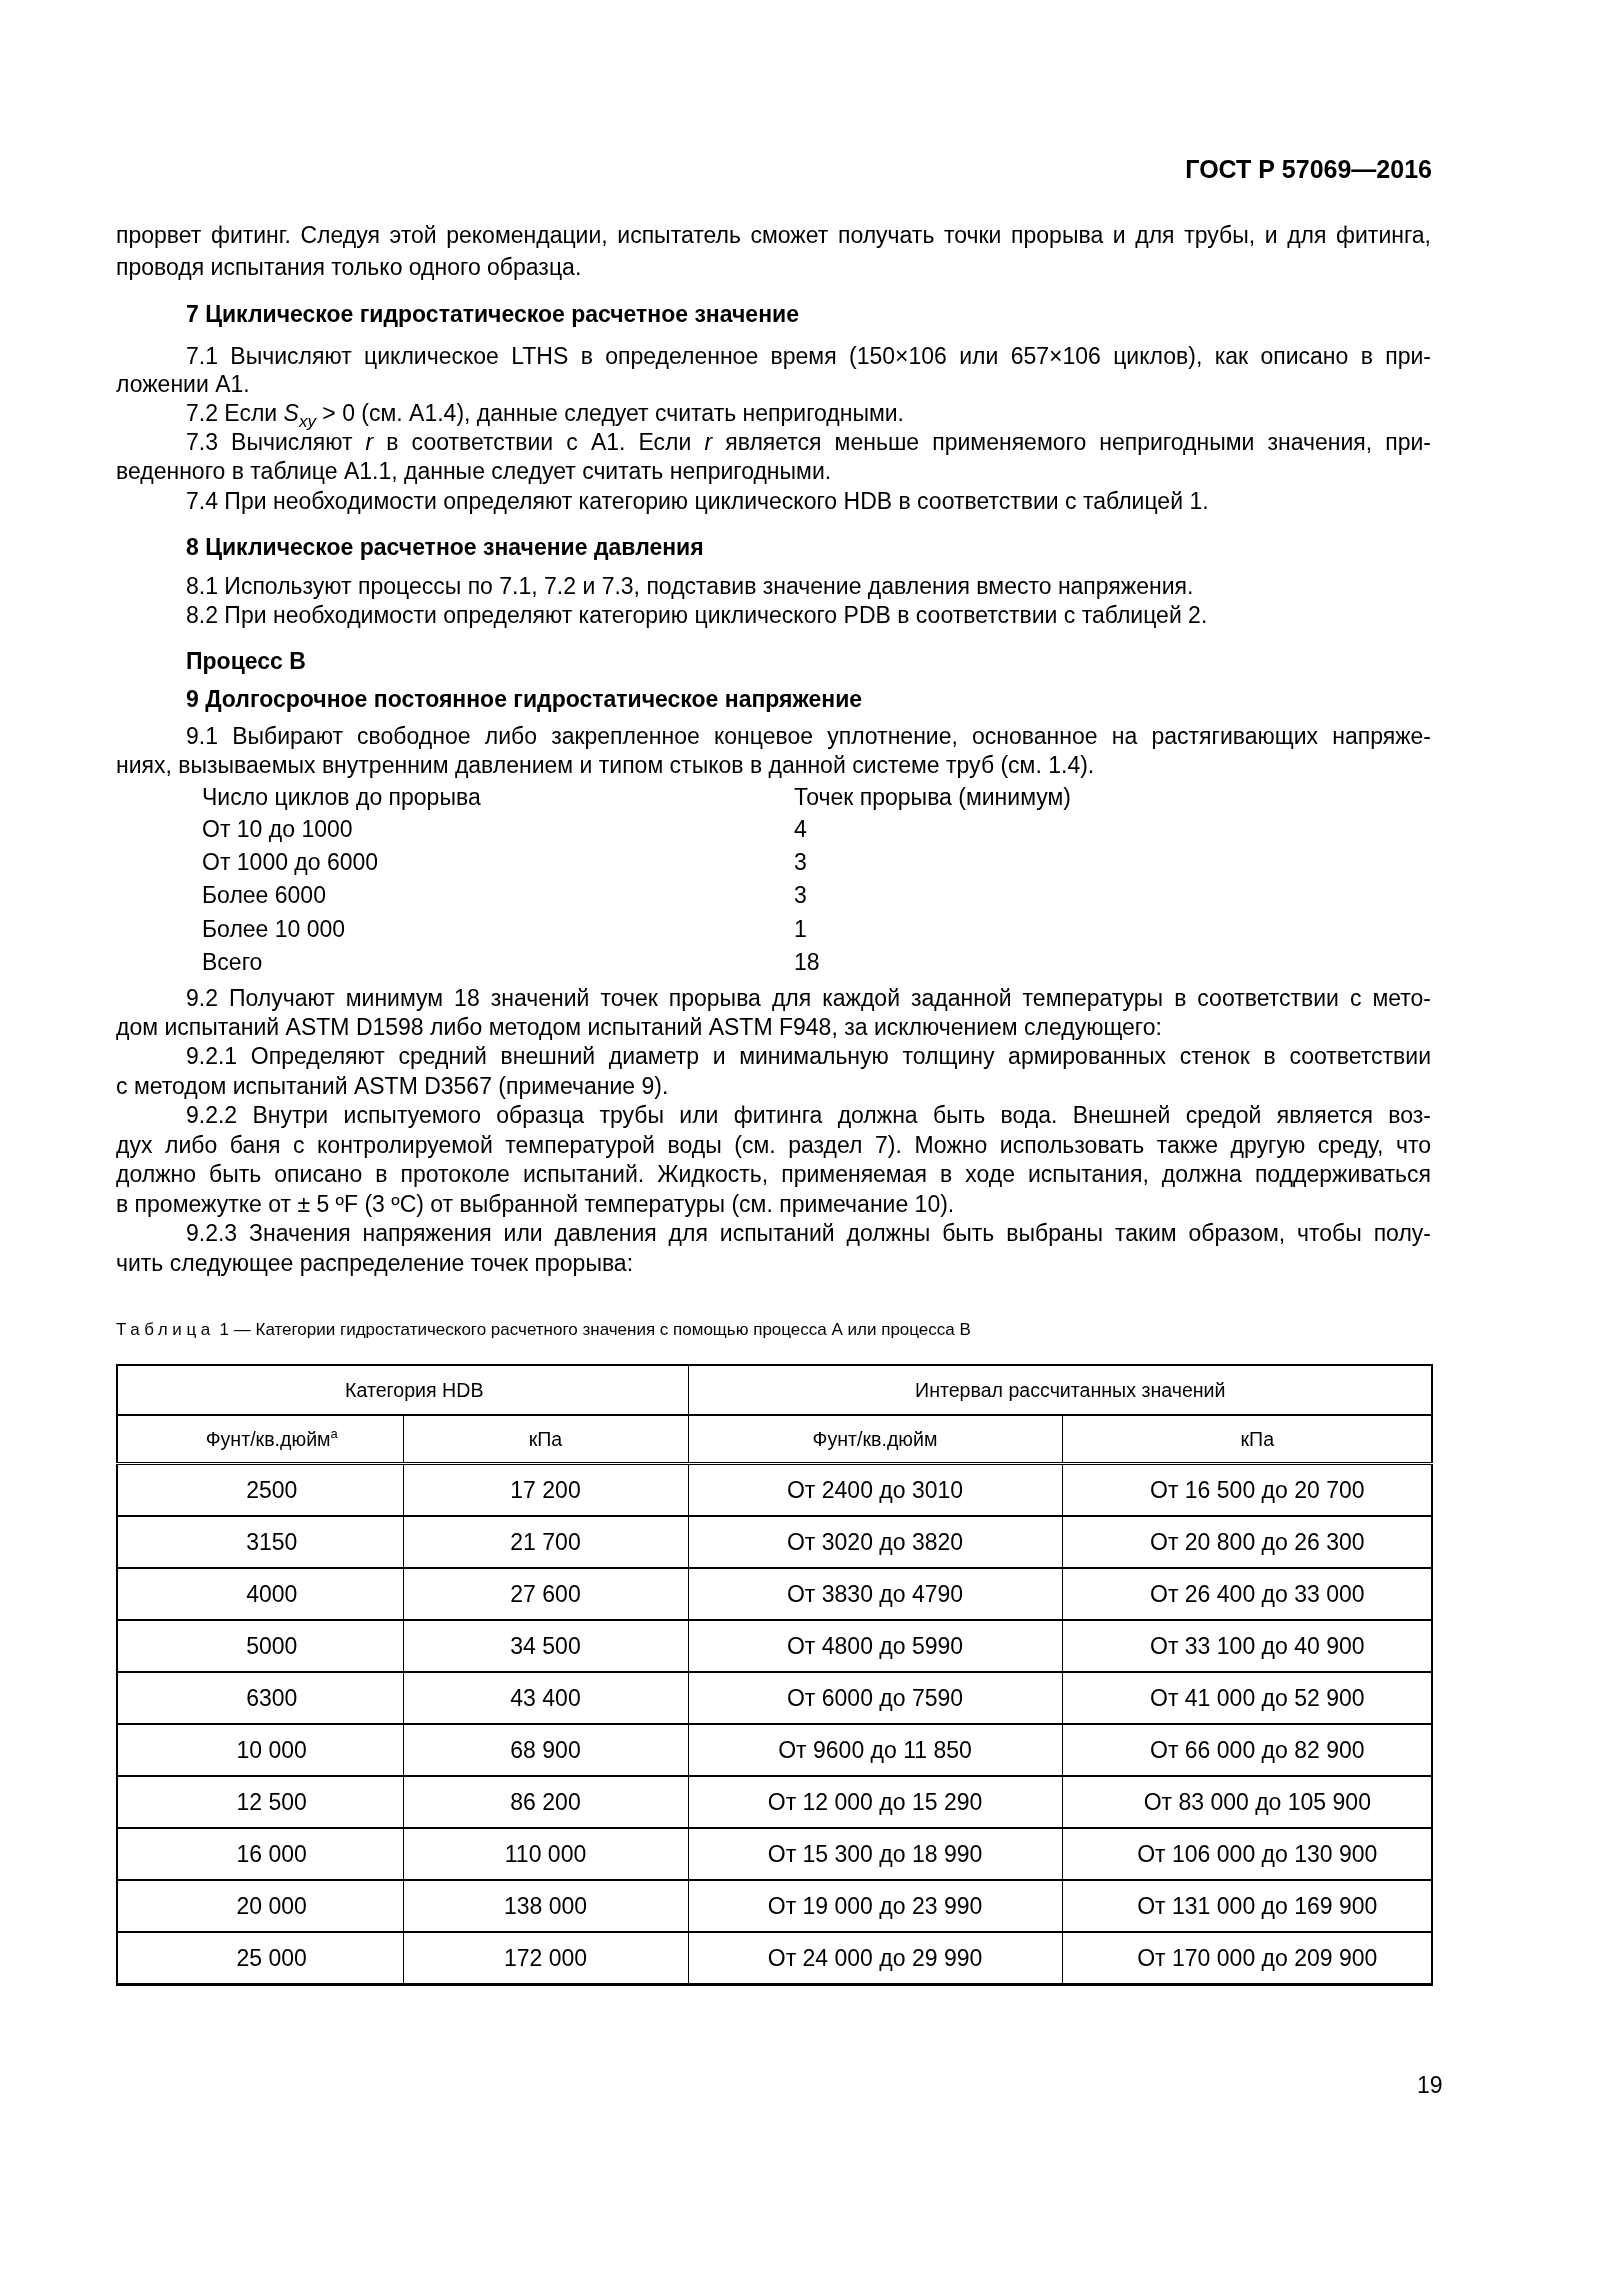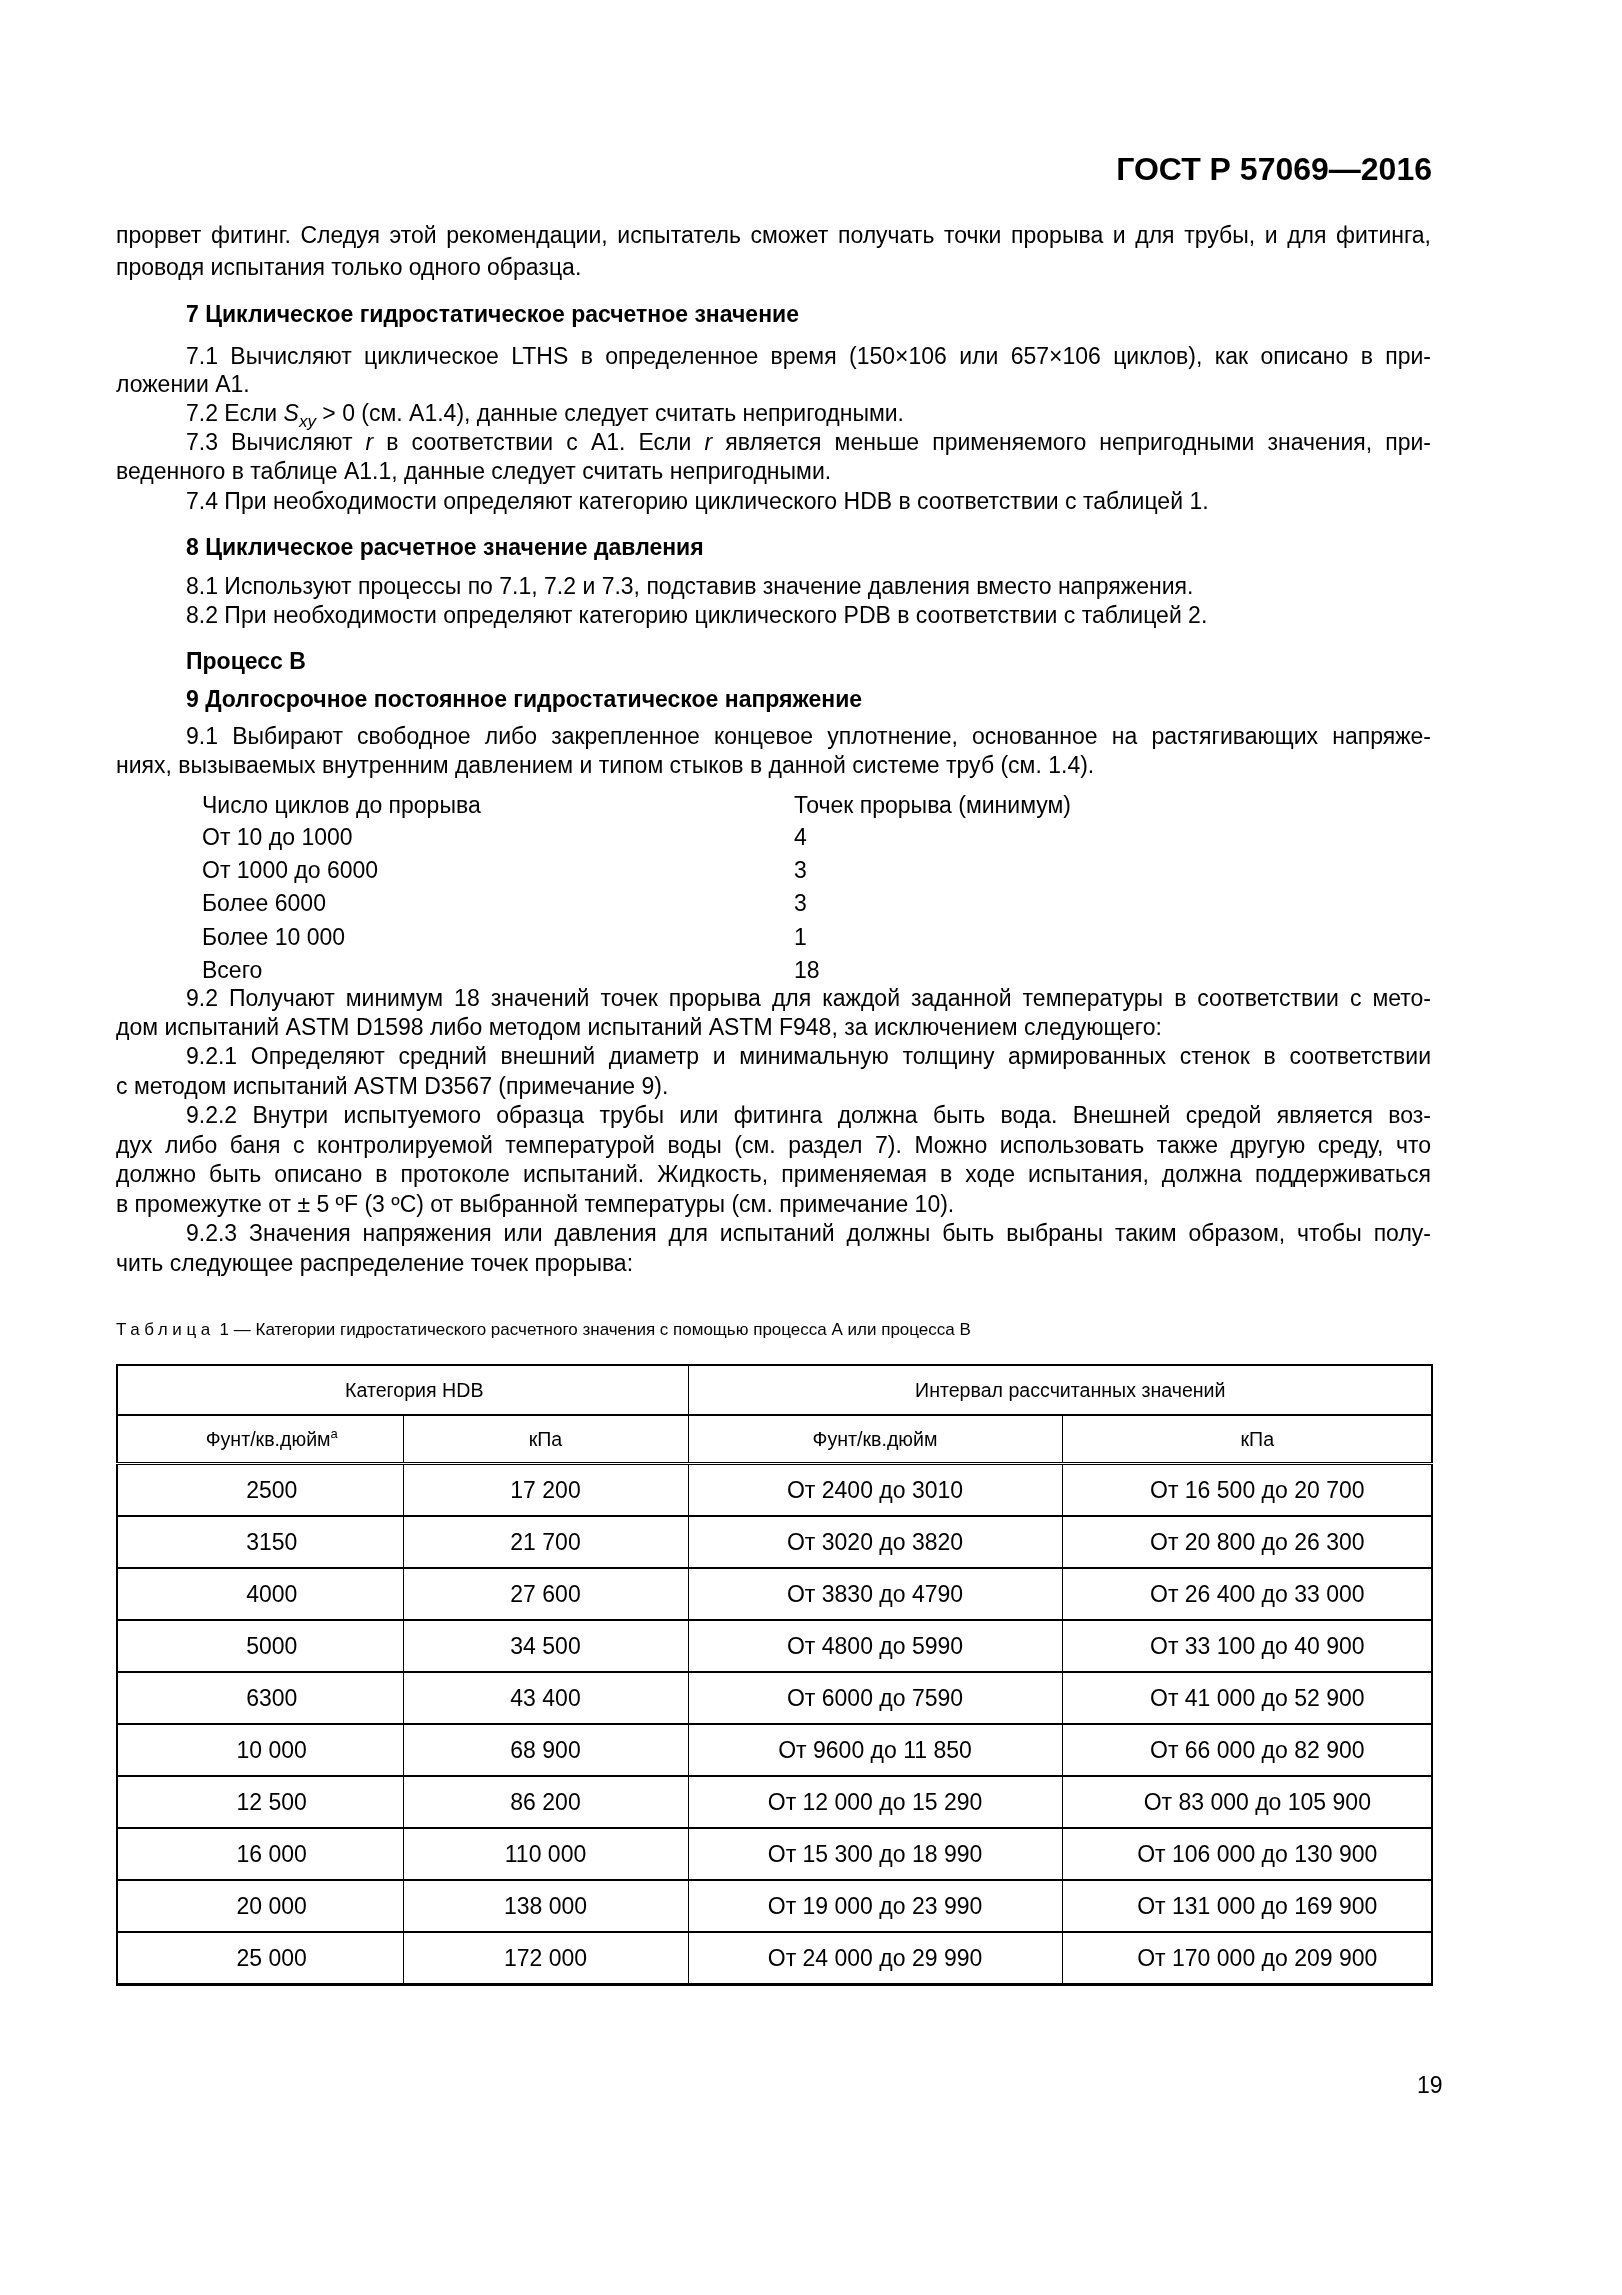--- a/index.html
+++ b/index.html
@@ -1,26 +1,26 @@
 <!DOCTYPE html>
 <html style="font-size:10.5px"><head>
 <meta charset="utf-8">
 <style>
   html, body { margin: 0; padding: 0; background: #ffffff; }
   body { width: 1623px; height: 2295px; position: relative; overflow: hidden;
          font-family: "Liberation Sans", sans-serif; color: #000; }
   .page { position: absolute; left: 0; top: 0; width: 1623px; height: 2295px; background: #fff; }
-  .doc-header { position: absolute; right: 191px; top: 151px; font-size: 32px; font-weight: bold;
+  .doc-header { position: absolute; right: 191px; top: 151px; font-size: 25px; font-weight: bold;
                 line-height: 37px; white-space: nowrap; }
   .line { position: absolute; left: 116px; width: 1315px; font-size: 23px; line-height: 29px;
           white-space: nowrap; height: 29px; }
   .line.just { text-align: justify; text-align-last: justify; white-space: normal; overflow: hidden; }
   .line.ind { left: 186px; width: 1245px; }
   .line.bold { font-weight: bold; }
-  .mini { position: absolute; font-size: 23px; line-height: 29px; white-space: nowrap; margin-top: 8px; }
+  .mini { position: absolute; font-size: 23px; line-height: 29px; white-space: nowrap; }
   .caption { position: absolute; left: 116px; top: 1315px; font-size: 17px; line-height: 29px; white-space: nowrap; }
   .caption .spaced { letter-spacing: 4.6px; }
   i.v { font-style: italic; }
   sub.v { font-style: italic; font-size: 17px; vertical-align: -5.9px; line-height: 0; }
 
   table.hdb { position: absolute; left: 116px; top: 1364px; width: 1315px; border-collapse: collapse;
               font-size: 20px; table-layout: fixed; }
   table.hdb td, table.hdb th { border: 1.3px solid #000; text-align: center; vertical-align: middle;
               font-weight: normal; padding: 0; }
   table.hdb tr.h1 th { height: 48px; font-size: 19.6px; border-top: 2.6px solid #000; border-bottom: 2.6px solid #000; }

